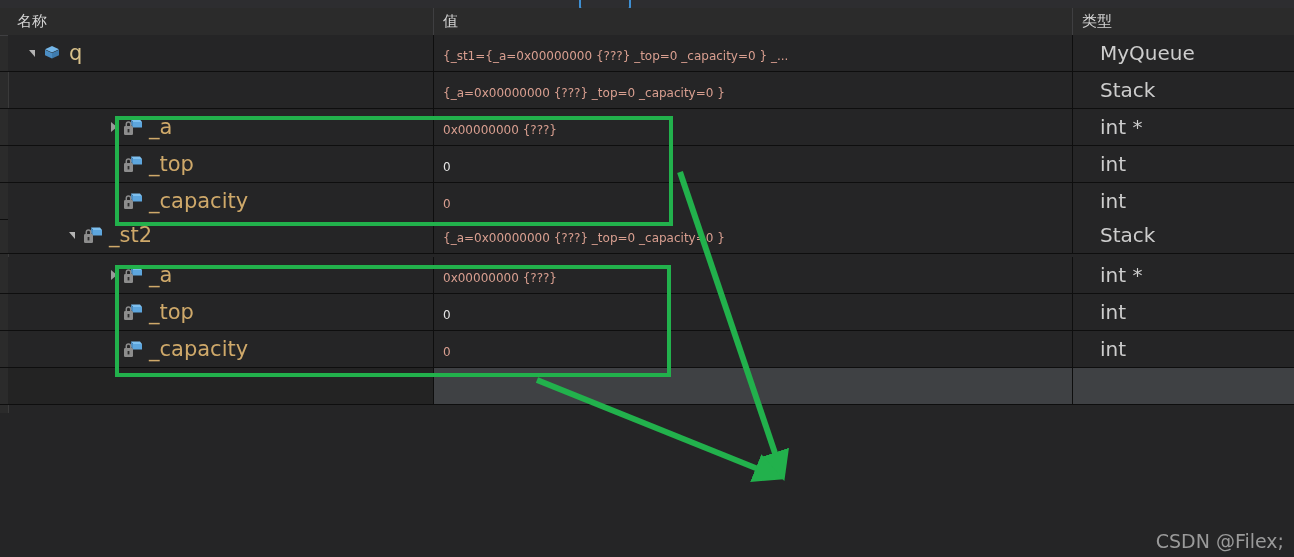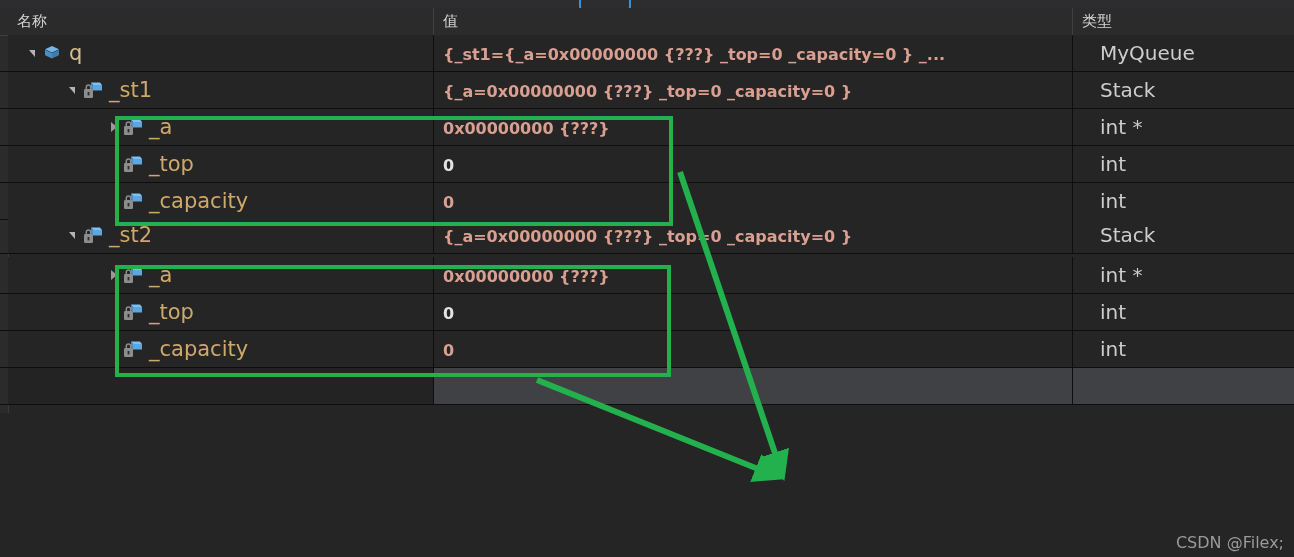--- a/index.html
+++ b/index.html
@@ -91,38 +91,37 @@
   .gicon{flex:0 0 22px;width:22px;height:36px;position:relative;}
   .gicon svg{position:absolute;left:0;top:8px;}
 
   .nmtxt{
     color:#cfa96a;font-size:21px;line-height:36px;padding-left:5px;
     font-family:"DejaVu Sans","Liberation Sans",sans-serif;
   }
   .nmtxt.obj{color:#d8c08a;}
 
   .valtxt{
-    padding-left:9px;color:#d99f90;font-size:16px;line-height:36px;
-    font-family:"DejaVu Sans","Liberation Sans",sans-serif;
-    font-weight:bold;
+    padding-left:9px;color:#d99f90;font-size:12px;line-height:36px;
+    font-family:"DejaVu Sans","Liberation Sans",sans-serif;
   }
   .valtxt.plain{color:#e3e3e3;}
   .typetxt{
     font-size:20px;line-height:36px;color:#cdcdcd;
     font-family:"DejaVu Sans","Liberation Sans",sans-serif;
   }
 
   
   .lower{
     position:absolute;left:0;top:413px;width:1294px;height:144px;
     background:#252526;
   }
   .watermark{
     position:absolute;right:10px;bottom:5px;
-    color:#9a9a9a;font-size:16px;
+    color:#9a9a9a;font-size:19px;
     font-family:"DejaVu Sans","Liberation Sans",sans-serif;
   }
 
   
   .overlay{
     position:absolute;left:0;top:0;width:1294px;height:557px;
     pointer-events:none;
   }
   .gbox{
     position:absolute;border:4px solid #22b14c;box-sizing:border-box;
@@ -159,36 +158,20 @@
                   <path d="M17 6.8 L10 10 L10 15.4 L17 12.2 Z" fill="#3f7cae"></path>
                 </svg>
               </span>
               <span class="nmtxt obj">q</span>
             </div>
           </div>
           <div class="c c-val"><span class="valtxt">{_st1={_a=0x00000000 {???} _top=0 _capacity=0 } _...</span></div>
           <div class="c c-type"><span class="typetxt">MyQueue</span></div>
         </div>
         <div class="row" style="top: 37px;">
-          <div class="c c-name">
-            <div class="nm" style="left: 58px;">
-              <span class="twisty open"></span>
-              <span class="gicon">
-                <svg width="22" height="20" viewBox="0 0 22 20">
-                  <path d="M9 2.5 L18 2.5 L20 5 L11 5 Z" fill="#7ec0ef"></path>
-                  <path d="M9 2.5 L11 5 L11 10.5 L9 8 Z" fill="#4b8ec4"></path>
-                  <path d="M11 5 L20 5 L20 10.5 L11 10.5 Z" fill="#5ea6dd"></path>
-                  <rect x="2" y="9" width="9" height="9" rx="1.2" fill="#8d8d8d"></rect>
-                  <path d="M4.3 9 L4.3 7.2 a2.2 2.2 0 0 1 4.4 0 L8.7 9" fill="none" stroke="#8d8d8d" stroke-width="1.5"></path>
-                  <rect x="5.6" y="12" width="1.8" height="3.4" fill="#2c2c2c"></rect>
-                </svg>
-              </span>
-              <span class="nmtxt">_st1</span>
-            </div>
-          </div>
           <div class="c c-val"><span class="valtxt">{_a=0x00000000 {???} _top=0 _capacity=0 }</span></div>
           <div class="c c-type"><span class="typetxt">Stack</span></div>
         </div>
         <div class="row" style="top: 74px;">
           <div class="c c-name">
             <div class="nm" style="left: 98px;">
               <span class="twisty closed"></span>
               <span class="gicon">
                 <svg width="22" height="20" viewBox="0 0 22 20">
                   <path d="M9 2.5 L18 2.5 L20 5 L11 5 Z" fill="#7ec0ef"></path>

